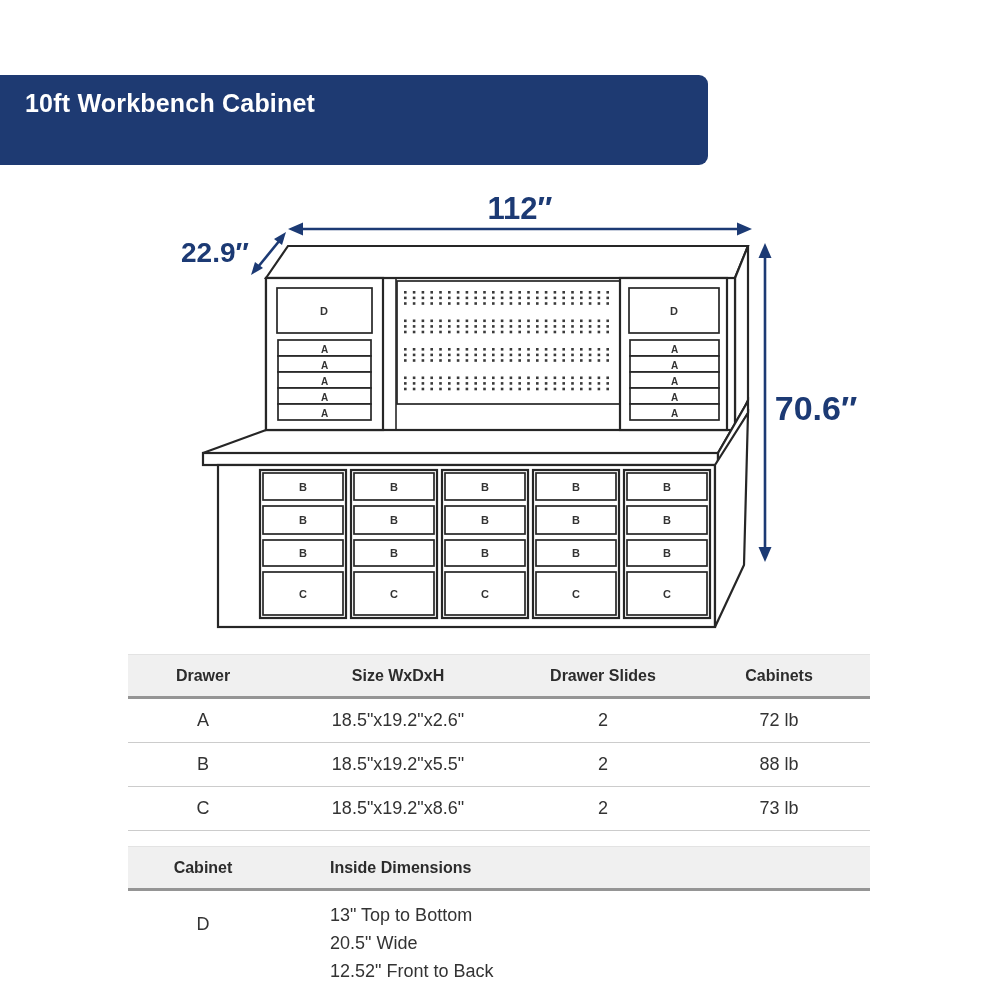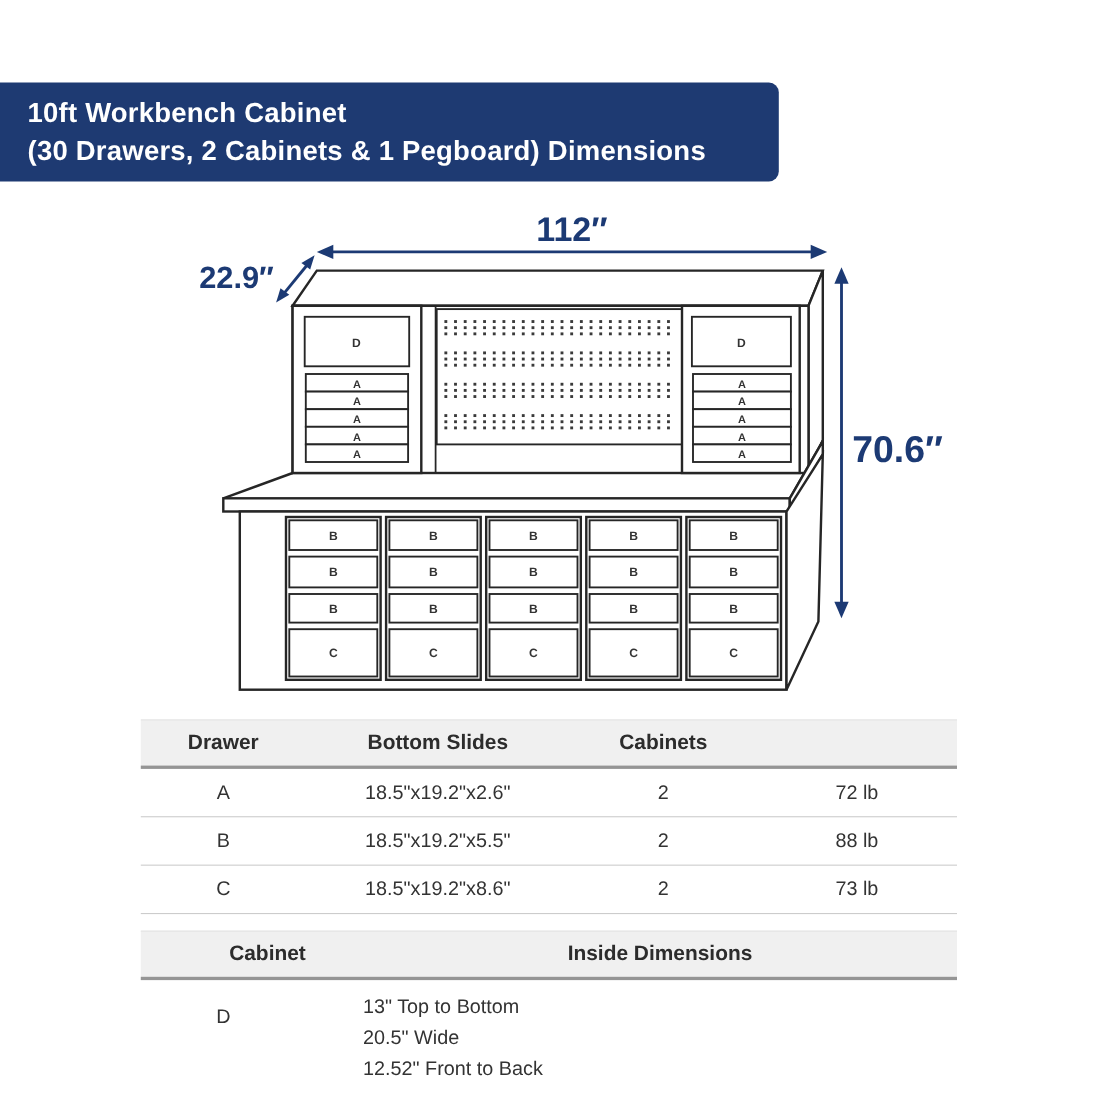--- a/index.html
+++ b/index.html
@@ -20,37 +20,36 @@
   #pegboard-dots rect{fill:#3a3a3a;stroke:none;}
   .dimline{stroke:#1c3a74;stroke-width:2.6px;fill:none;}
   .dimhead{fill:#1c3a74;stroke:none;}
   .dimtxt{fill:#1c3a74;font-family:"Liberation Sans",sans-serif;font-weight:bold;text-anchor:middle;}
   .f30{font-size:31px;} .f27{font-size:28px;} .f33{font-size:34px;}
   
   .tbl{position:absolute;left:128px;width:742px;color:#333333;}
   .t1{top:634px;}
   .t2{top:826px;}
   .hrow{display:grid;align-items:center;background:#f0f0f0;border-top:1px solid #e3e3e3;
-        border-bottom:3px solid #959595;height:41px;font-weight:bold;font-size:19px;color:#2c2c2c;}
+        border-bottom:3px solid #959595;height:41px;font-weight:bold;font-size:16px;color:#2c2c2c;}
   .t1 .hrow,.t1 .row{grid-template-columns:150px 240px 170px 182px;text-align:center;}
   .t2 .hrow,.t2 .brow{grid-template-columns:150px 592px;}
   .row{display:grid;align-items:center;height:43px;border-bottom:1px solid #cccccc;font-size:18px;}
-  .t2 .hrow .left{text-align:center;padding-left:52px;}
+  .t2 .hrow .left{text-align:left;padding-left:52px;}
   .t2 .cab{text-align:center;font-size:18px;padding-top:13px;}
   .brow{display:grid;border-bottom:1px solid #cccccc;padding:10px 0 15px 0;}
   .dims{padding-left:52px;font-size:18px;line-height:28px;text-align:left;}
 </style>
 </head>
 <body>
 
 <div class="page">
 
   <div class="banner">
     <div>10ft Workbench Cabinet</div>
-    <div>(30 Drawers, 2 Cabinets &amp; 1 Pegboard) Dimensions</div>
   </div>
 
   <svg class="diag" width="1000" height="630" viewBox="0 0 1000 630">
 
     <g>
       <line class="dimline" x1="301" y1="209" x2="739" y2="209"></line>
       <polygon class="dimhead" points="288,209 303,202.5 303,215.5"></polygon>
       <polygon class="dimhead" points="752,209 737,202.5 737,215.5"></polygon>
       <text class="dimtxt f30" x="520" y="199">112″</text>
     </g>
@@ -526,21 +525,22 @@
               <text x="667" y="577.5" class="lbl">C</text>
             </g>
           </g>
         </g>
     </g>
   </svg>
 
   <div class="tbl t1">
     <div class="hrow">
       <div>Drawer</div>
-      <div>Bottom Slides</div>
+      <div>Size WxDxH</div>
+      <div>Drawer Slides</div>
       <div>Cabinets</div>
     </div>
     <div class="row">
       <div>A</div>
       <div>18.5"x19.2"x2.6"</div>
       <div>2</div>
       <div>72 lb</div>
     </div>
     <div class="row">
       <div>B</div>
@@ -551,21 +551,21 @@
     <div class="row">
       <div>C</div>
       <div>18.5"x19.2"x8.6"</div>
       <div>2</div>
       <div>73 lb</div>
     </div>
   </div>
 
   <div class="tbl t2">
     <div class="hrow">
-      <div style="text-align:right">Cabinet</div>
+      <div style="text-align:center">Cabinet</div>
       <div class="left">Inside Dimensions</div>
     </div>
     <div class="brow">
       <div class="cab">D</div>
       <div class="dims">
         <div>13" Top to Bottom</div>
         <div>20.5" Wide</div>
         <div>12.52" Front to Back</div>
       </div>
     </div>

